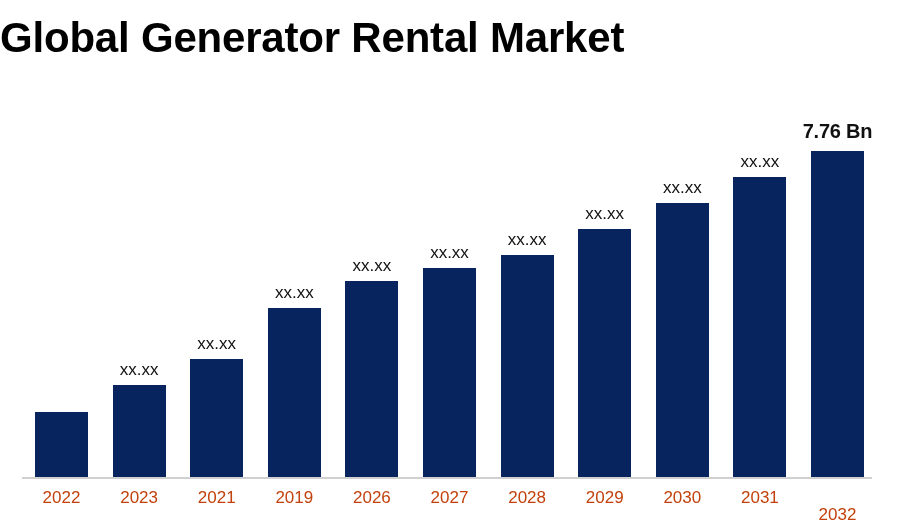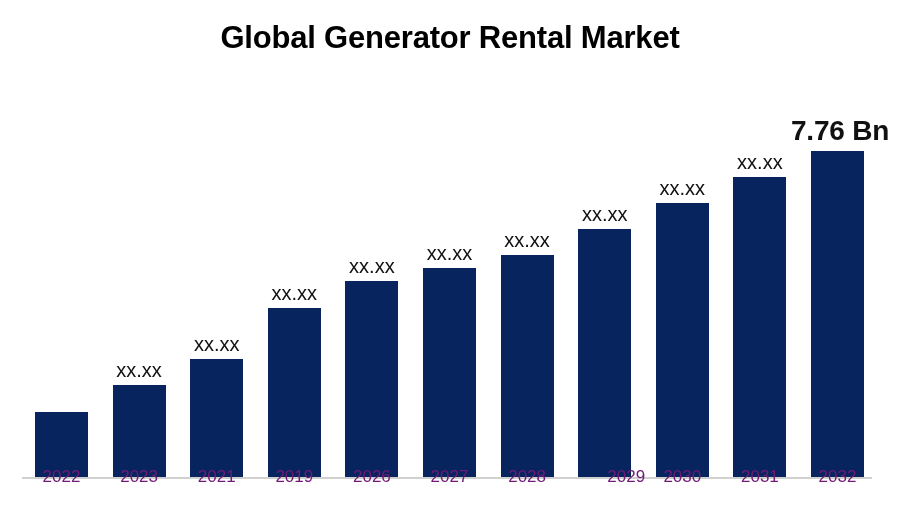--- a/index.html
+++ b/index.html
@@ -17,22 +17,22 @@
     font-family: "Liberation Sans", "DejaVu Sans", sans-serif;
     -webkit-font-smoothing: antialiased;
   }
 
   
   #chart-title {
     position: absolute;
     left: 0;
     top: 18px;
     width: 900px;
-    text-align: center;
-    font-size: 31px;
+    text-align: left;
+    font-size: 42px;
     font-weight: bold;
     color: #000000;
     letter-spacing: -0.2px;
     line-height: 40px;
     white-space: nowrap;
   }
 
   
   #plot-area {
     position: absolute;
@@ -53,39 +53,39 @@
   }
   .bar {
     position: absolute;
     background: #07245F;
   }
   .bar-value-label {
     position: absolute;
     text-align: center;
     white-space: nowrap;
     color: #111111;
-    font-size: 20px;
+    font-size: 17px;
     font-weight: normal;
     line-height: 18px;
   }
   .bar-value-label.emphasis {
-    font-size: 28px;
+    font-size: 20px;
     font-weight: bold;
     letter-spacing: -0.2px;
     line-height: 24px;
   }
 
   
   .cat-label {
     position: absolute;
-    top: 467px;
+    top: 488px;
     text-align: center;
     white-space: nowrap;
     font-size: 17px;
-    color: #701a75;
+    color: #c2410c;
     line-height: 20px;
   }
 </style>
 </head>
 <body>
 
 <div id="chart-root">
 
   <div id="chart-title">Global Generator Rental Market</div>
 
@@ -107,25 +107,25 @@
       <div class="bar-value-label" style="left: 329.4px; width: 85px; top: 257px;">xx.xx</div>
       <div class="cat-label" style="left: 331.4px; width: 81px;">2026</div>
       <div class="bar" style="left: 423px; top: 268px; width: 53px; height: 209px; background: rgb(7, 36, 95);"></div>
       <div class="bar-value-label" style="left: 407px; width: 85px; top: 244px;">xx.xx</div>
       <div class="cat-label" style="left: 409px; width: 81px;">2027</div>
       <div class="bar" style="left: 500.6px; top: 255px; width: 53px; height: 222px; background: rgb(7, 36, 95);"></div>
       <div class="bar-value-label" style="left: 484.6px; width: 85px; top: 231px;">xx.xx</div>
       <div class="cat-label" style="left: 486.6px; width: 81px;">2028</div>
       <div class="bar" style="left: 578.2px; top: 229px; width: 53px; height: 248px; background: rgb(7, 36, 95);"></div>
       <div class="bar-value-label" style="left: 562.2px; width: 85px; top: 205px;">xx.xx</div>
-      <div class="cat-label" style="left: 564.2px; width: 81px; text-align: right;">2029</div>
+      <div class="cat-label" style="left: 564.2px; width: 81px;">2029</div>
       <div class="bar" style="left: 655.8px; top: 203px; width: 53px; height: 274px; background: rgb(7, 36, 95);"></div>
       <div class="bar-value-label" style="left: 639.8px; width: 85px; top: 179px;">xx.xx</div>
       <div class="cat-label" style="left: 641.8px; width: 81px;">2030</div>
       <div class="bar" style="left: 733.4px; top: 177px; width: 53px; height: 300px; background: rgb(7, 36, 95);"></div>
       <div class="bar-value-label" style="left: 717.4px; width: 85px; top: 153px;">xx.xx</div>
       <div class="cat-label" style="left: 719.4px; width: 81px;">2031</div>
       <div class="bar" style="left: 811px; top: 151px; width: 53px; height: 326px; background: rgb(7, 36, 95);"></div>
       <div class="bar-value-label emphasis" style="left: 791px; width: 93px; top: 119px;">7.76 Bn</div>
-      <div class="cat-label" style="left: 797px; width: 81px;">2032</div>
+      <div class="cat-label" style="left: 797px; width: 81px; margin-top: 17px;">2032</div>
     </div>
 
 </div>
 
 </body></html>

